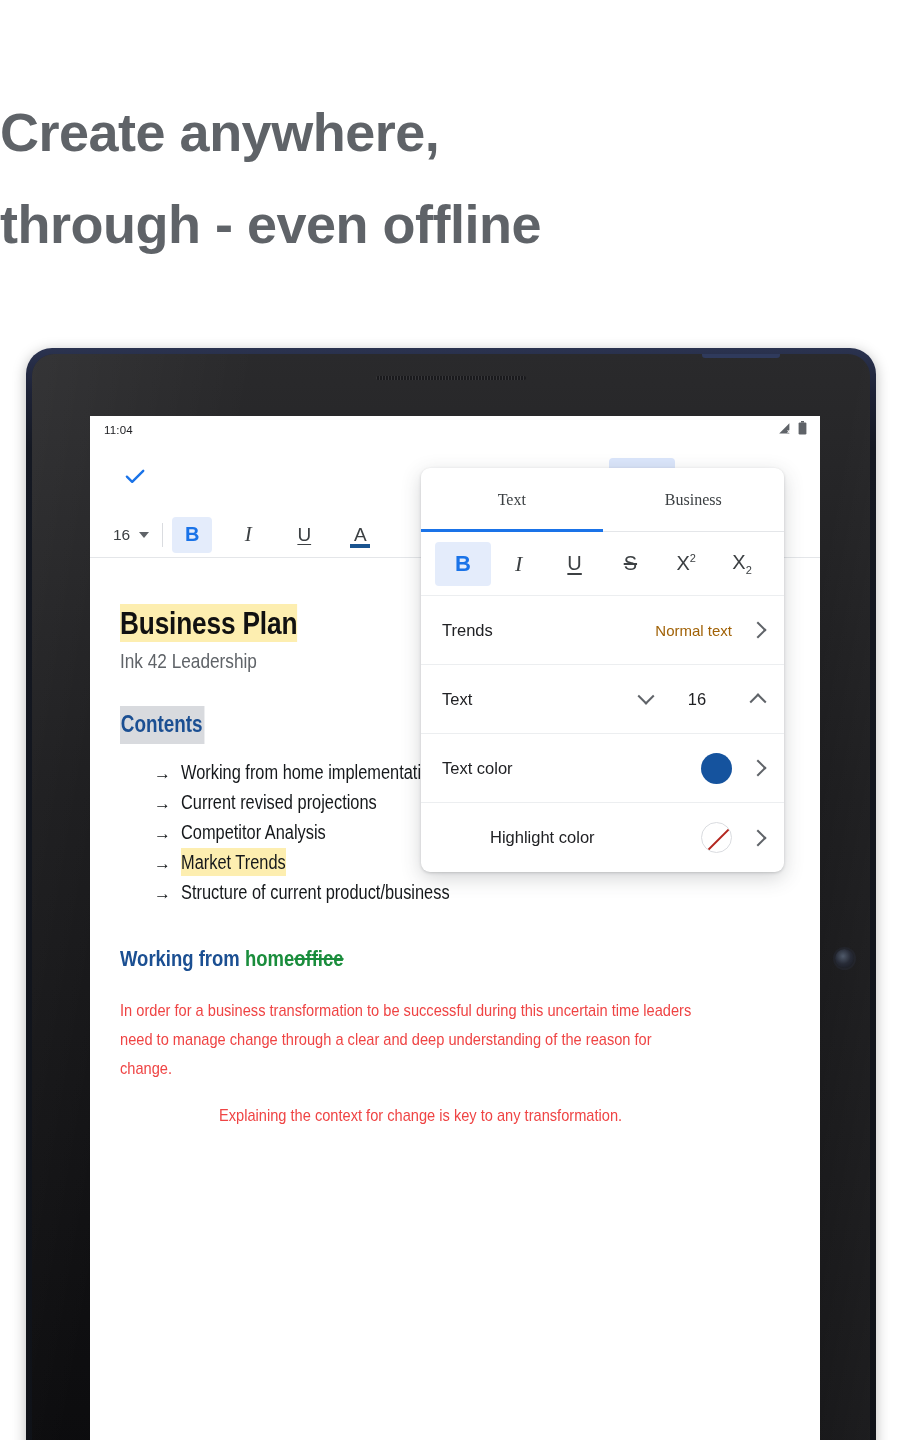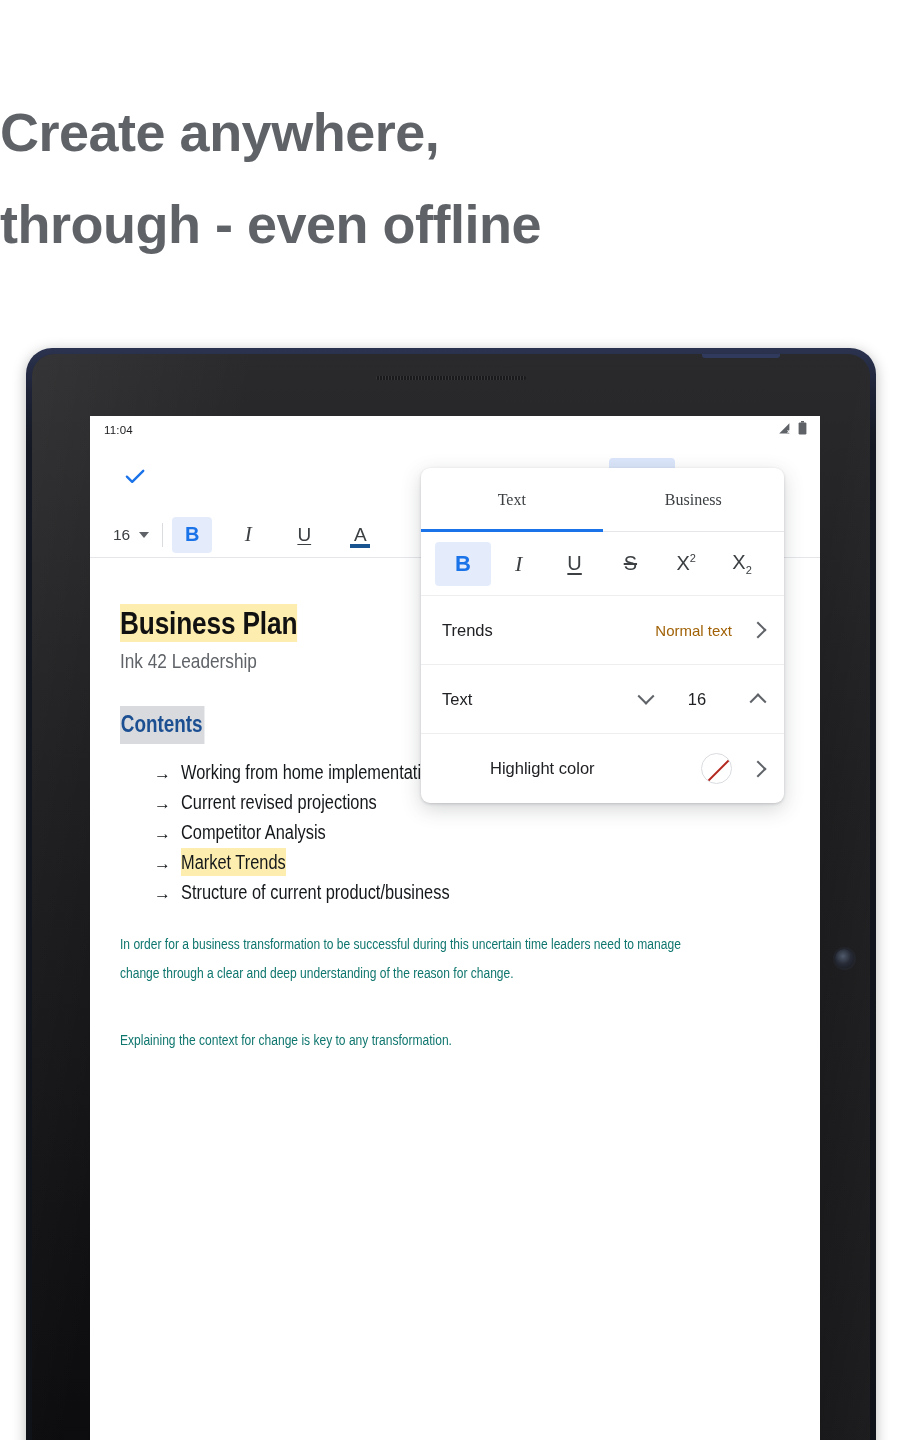--- a/index.html
+++ b/index.html
@@ -282,27 +282,27 @@
     font-weight: 700;
     color: #1b4f92;
     white-space: nowrap;
   }
   .doc-h3 > span { transform: scaleX(0.84); transform-origin: left center; display: inline-block; }
   .ins { color: #1a8d3c; }
   .del { color: #1a8d3c; text-decoration: line-through; text-decoration-thickness: 2px; }
 
   .doc-p {
     margin-top: 22px;
-    font-size: 14px;
+    font-size: 17px;
     line-height: 29px;
-    color: #0f766e;
+    color: #ef4444;
     max-width: 672px;
   }
   .doc-p > span { transform: scaleX(0.86); transform-origin: left center; display: inline-block; }
-  .doc-p.second { margin-top: 38px; }
+  .doc-p.second { margin-top: 18px; text-align: center; }
 
   
   .panel {
     position: absolute;
     left: 331px;
     top: 52px;
     width: 363px;
     border-radius: 9px;
     background: #ffffff;
     box-shadow: 0 1px 3px rgba(60,64,67,0.22), 0 6px 20px rgba(60,64,67,0.22);
@@ -521,20 +521,23 @@
             <li>
               <span class="li-arrow">→</span>
               <span class="li-text hl">Market Trends</span>
             </li>
             <li>
               <span class="li-arrow">→</span>
               <span class="li-text">Structure of current product/business</span>
             </li>
           </ul>
 
+          <div class="doc-h3">
+            <span><span>Working from </span><span class="ins">home</span><span class="del">office</span></span>
+          </div>
 
           <div class="doc-p">
             <span>In order for a business transformation to be successful during this uncertain time leaders need to manage change through a clear and deep understanding of the reason for change.</span>
           </div>
           <div class="doc-p second">
             <span>Explaining the context for change is key to any transformation.</span>
           </div>
         </div>
 
         <div class="peek-chip"></div>
@@ -580,20 +583,25 @@
 
           <div class="panel-row">
             <span class="panel-row-label">Text</span>
             <span class="size-stepper">
               <span class="chev-down"></span>
               <span class="size-val">16</span>
               <span class="chev-up"></span>
             </span>
           </div>
 
+          <div class="panel-row">
+            <span class="panel-row-label">Text color</span>
+            <span class="swatch" id="text-color-swatch" style="background: rgb(21, 83, 158);"></span>
+            <span class="chev"></span>
+          </div>
 
           <div class="panel-row">
             <span class="panel-row-label">Highlight color</span>
             <span class="swatch-none"></span>
             <span class="chev"></span>
           </div>
 
         </div>
 
       </div>

